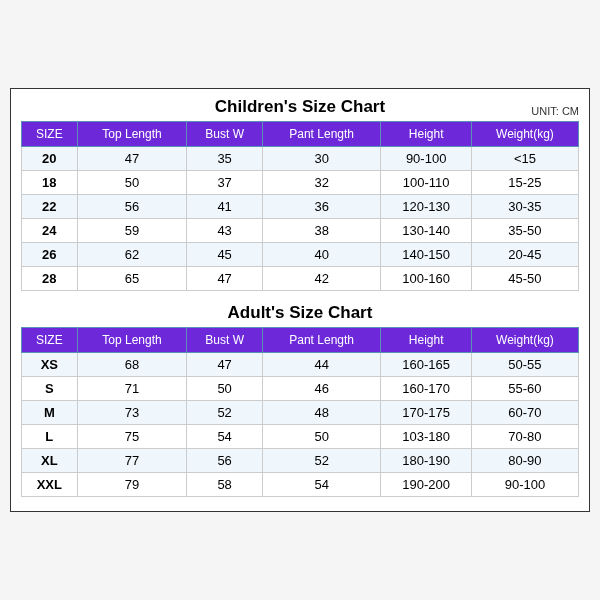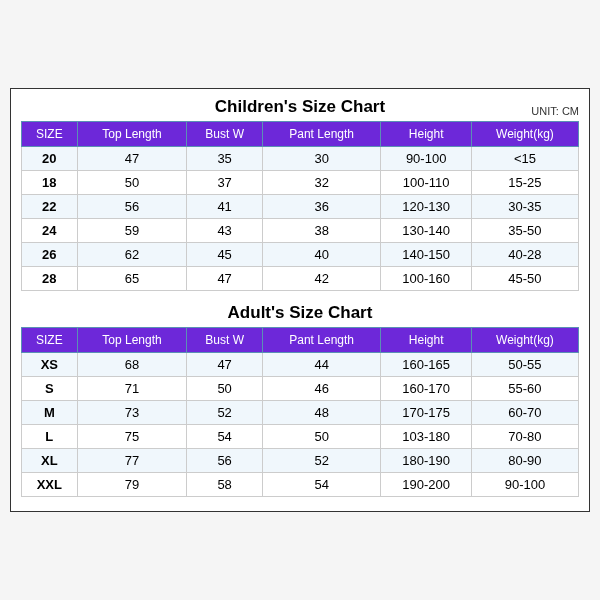--- a/index.html
+++ b/index.html
@@ -134,21 +134,21 @@
           <td>38</td>
           <td>130-140</td>
           <td>35-50</td>
         </tr>
         <tr>
           <td>26</td>
           <td>62</td>
           <td>45</td>
           <td>40</td>
           <td>140-150</td>
-          <td>40-28</td>
+          <td>20-45</td>
         </tr>
         <tr>
           <td>28</td>
           <td>65</td>
           <td>47</td>
           <td>42</td>
           <td>100-160</td>
           <td>45-50</td>
         </tr>
       </tbody>

